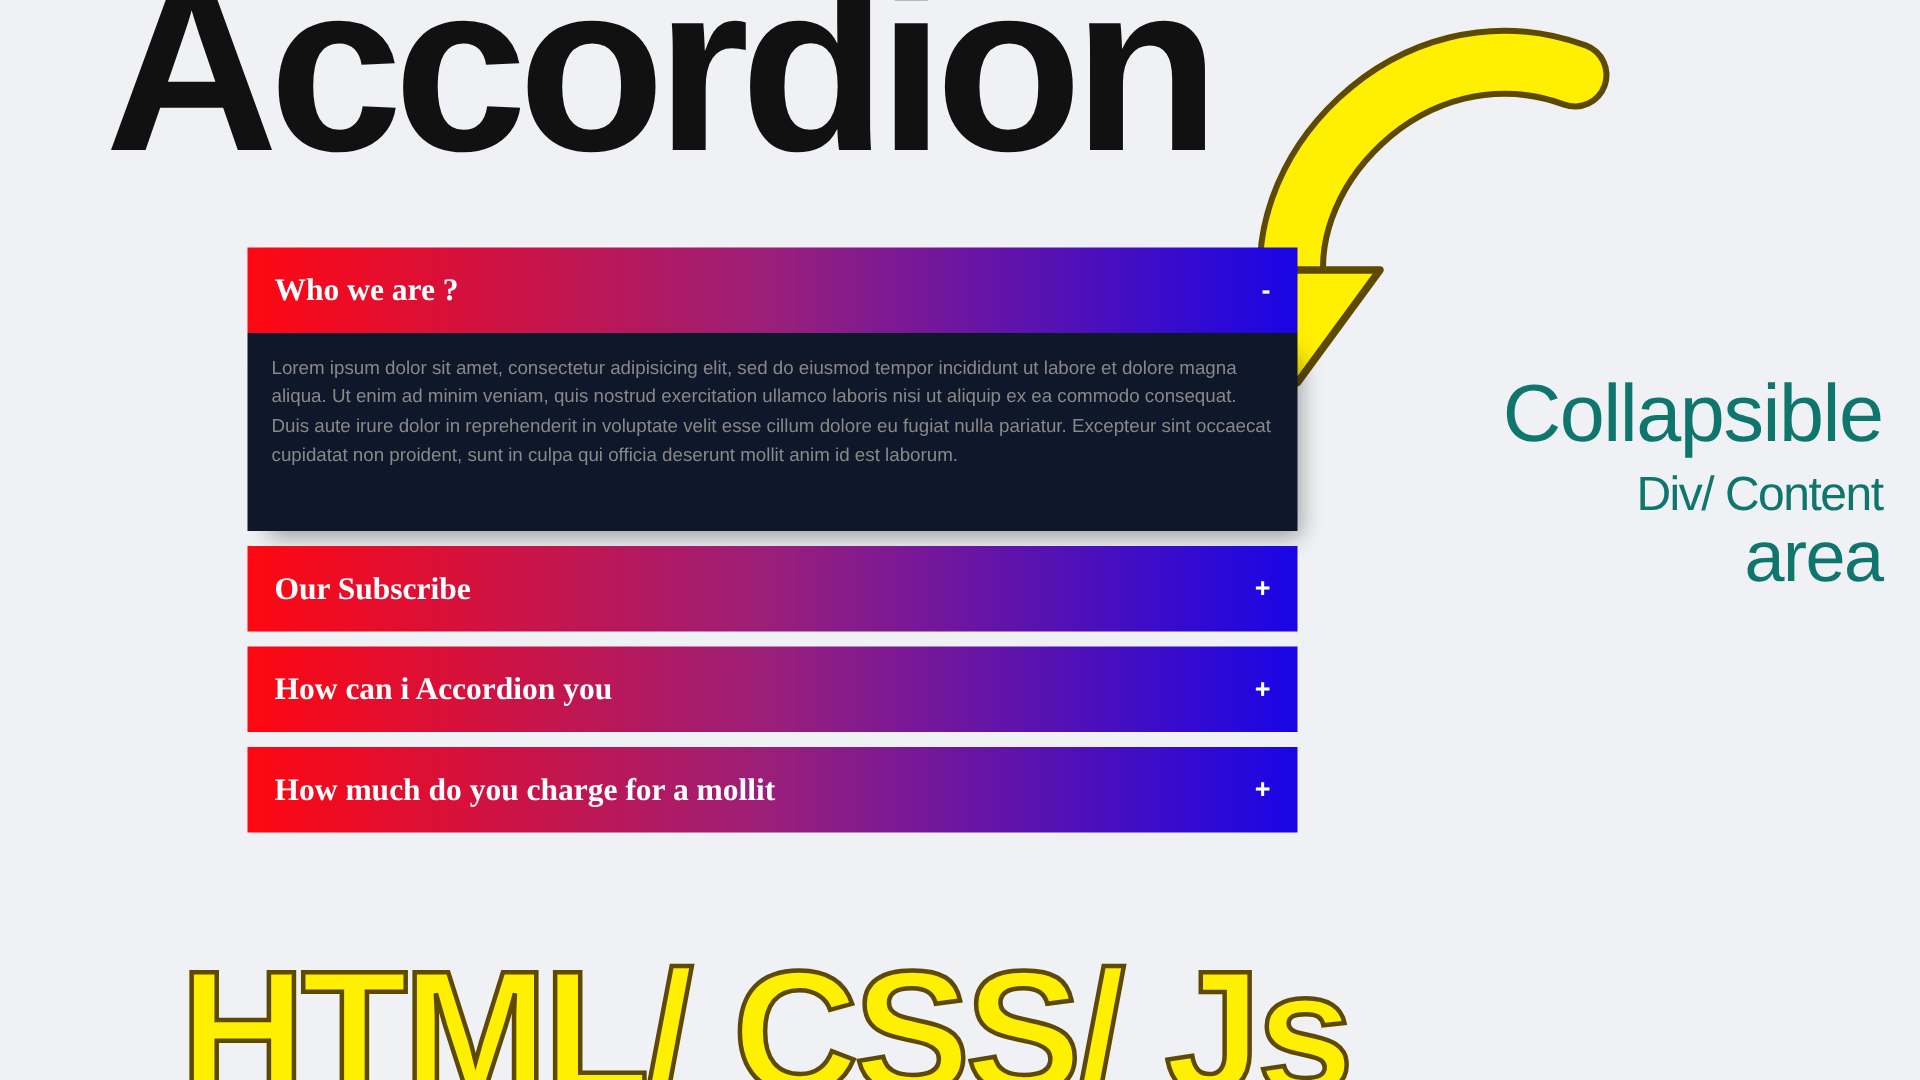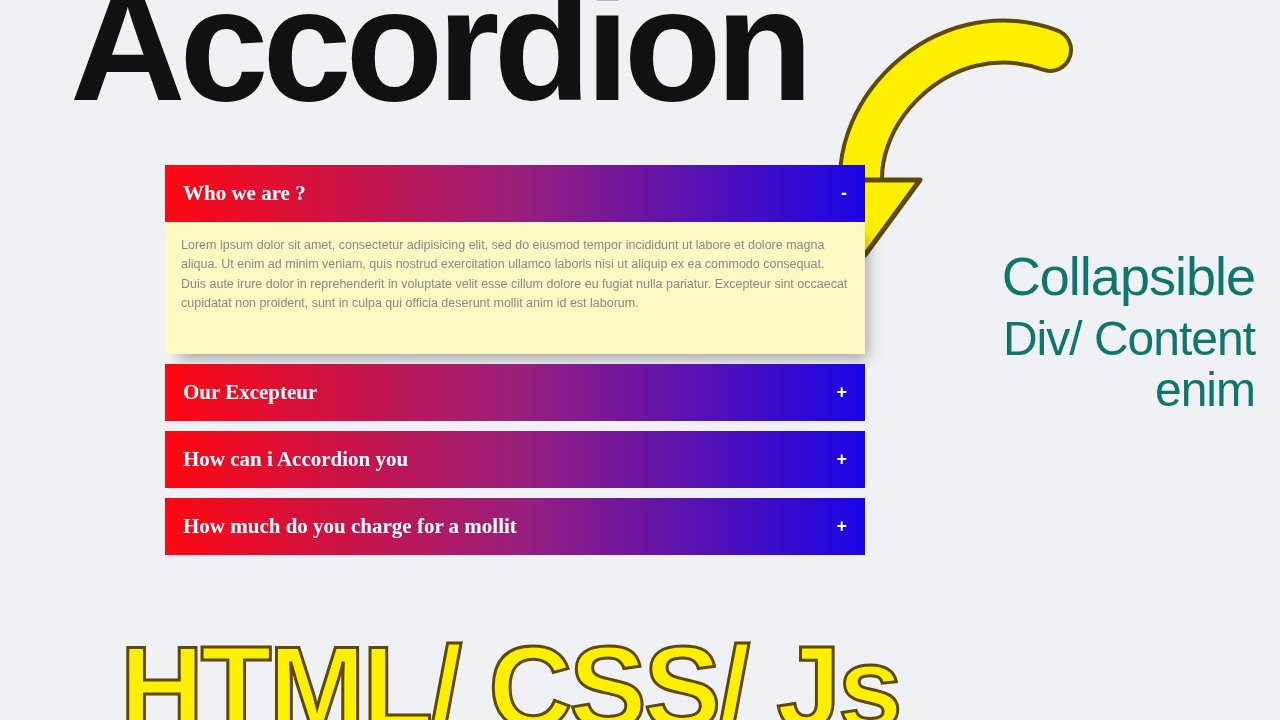--- a/index.html
+++ b/index.html
@@ -36,21 +36,21 @@
   .side-labels {
     position: absolute;
     left: 895px;
     top: 245px;
     width: 360px;
     text-align: right;
     color: #0f766e;
     font-weight: 400;
   }
   .side-labels .l1 { font-size: 54px; letter-spacing: -1px; }
-  .side-labels .l2 { font-size: 48px; margin-top: 4px; letter-spacing: -1px;}
+  .side-labels .l2 { font-size: 32px; margin-top: 4px; letter-spacing: -1px;}
   .side-labels .l3 { font-size: 48px; margin-top: -4px; letter-spacing: -1px;}
 
   
   .accordion {
     position: absolute;
     left: 165px;
     top: 165px;
     width: 700px;
   }
   .acc-item { margin-bottom: 10px; }
@@ -61,21 +61,21 @@
     font-weight: 700;
     font-size: 21px;
     padding: 16px 18px;
     display: flex;
     justify-content: space-between;
     align-items: center;
     cursor: pointer;
   }
   .acc-header .sym { font-family: Arial, sans-serif; font-size: 18px; }
   .acc-body {
-    background: #fef9c3;
+    background: #0f172a;
     color: #888;
     font-size: 12.5px;
     line-height: 1.55;
     padding: 14px 16px 40px 16px;
     box-shadow: 8px 10px 14px -6px rgba(0,0,0,.35);
     font-family: Arial, sans-serif;
   }
 
   
   .bottom {
@@ -102,36 +102,36 @@
     <path d="M 55 205 C 30 120, 130 10, 240 50" fill="none" stroke="#5e4900" stroke-width="46" stroke-linecap="round"></path>
     <path d="M 55 205 C 30 120, 130 10, 240 50" fill="none" stroke="#ffef00" stroke-width="38" stroke-linecap="round"></path>
 
     <polygon points="0,180 110,180 55,255" fill="#ffef00" stroke="#5e4900" stroke-width="5" stroke-linejoin="round"></polygon>
   </svg>
 </div>
 
 <div class="side-labels">
   <div class="l1">Collapsible</div>
   <div class="l2">Div/ Content</div>
-  <div class="l3">enim</div>
+  <div class="l3">area</div>
 </div>
 
 <div class="accordion">
 
   <div class="acc-item">
     <div class="acc-header">
       <span>Who we are ?</span>
       <span class="sym">-</span>
     </div>
     <div class="acc-body">Lorem ipsum dolor sit amet, consectetur adipisicing elit, sed do eiusmod tempor incididunt ut labore et dolore magna aliqua. Ut enim ad minim veniam, quis nostrud exercitation ullamco laboris nisi ut aliquip ex ea commodo consequat. Duis aute irure dolor in reprehenderit in voluptate velit esse cillum dolore eu fugiat nulla pariatur. Excepteur sint occaecat cupidatat non proident, sunt in culpa qui officia deserunt mollit anim id est laborum.</div>
   </div>
 
   <div class="acc-item">
     <div class="acc-header">
-      <span>Our Excepteur</span>
+      <span>Our Subscribe</span>
       <span class="sym">+</span>
     </div>
   </div>
 
   <div class="acc-item">
     <div class="acc-header">
       <span>How can i Accordion you</span>
       <span class="sym">+</span>
     </div>
   </div>

